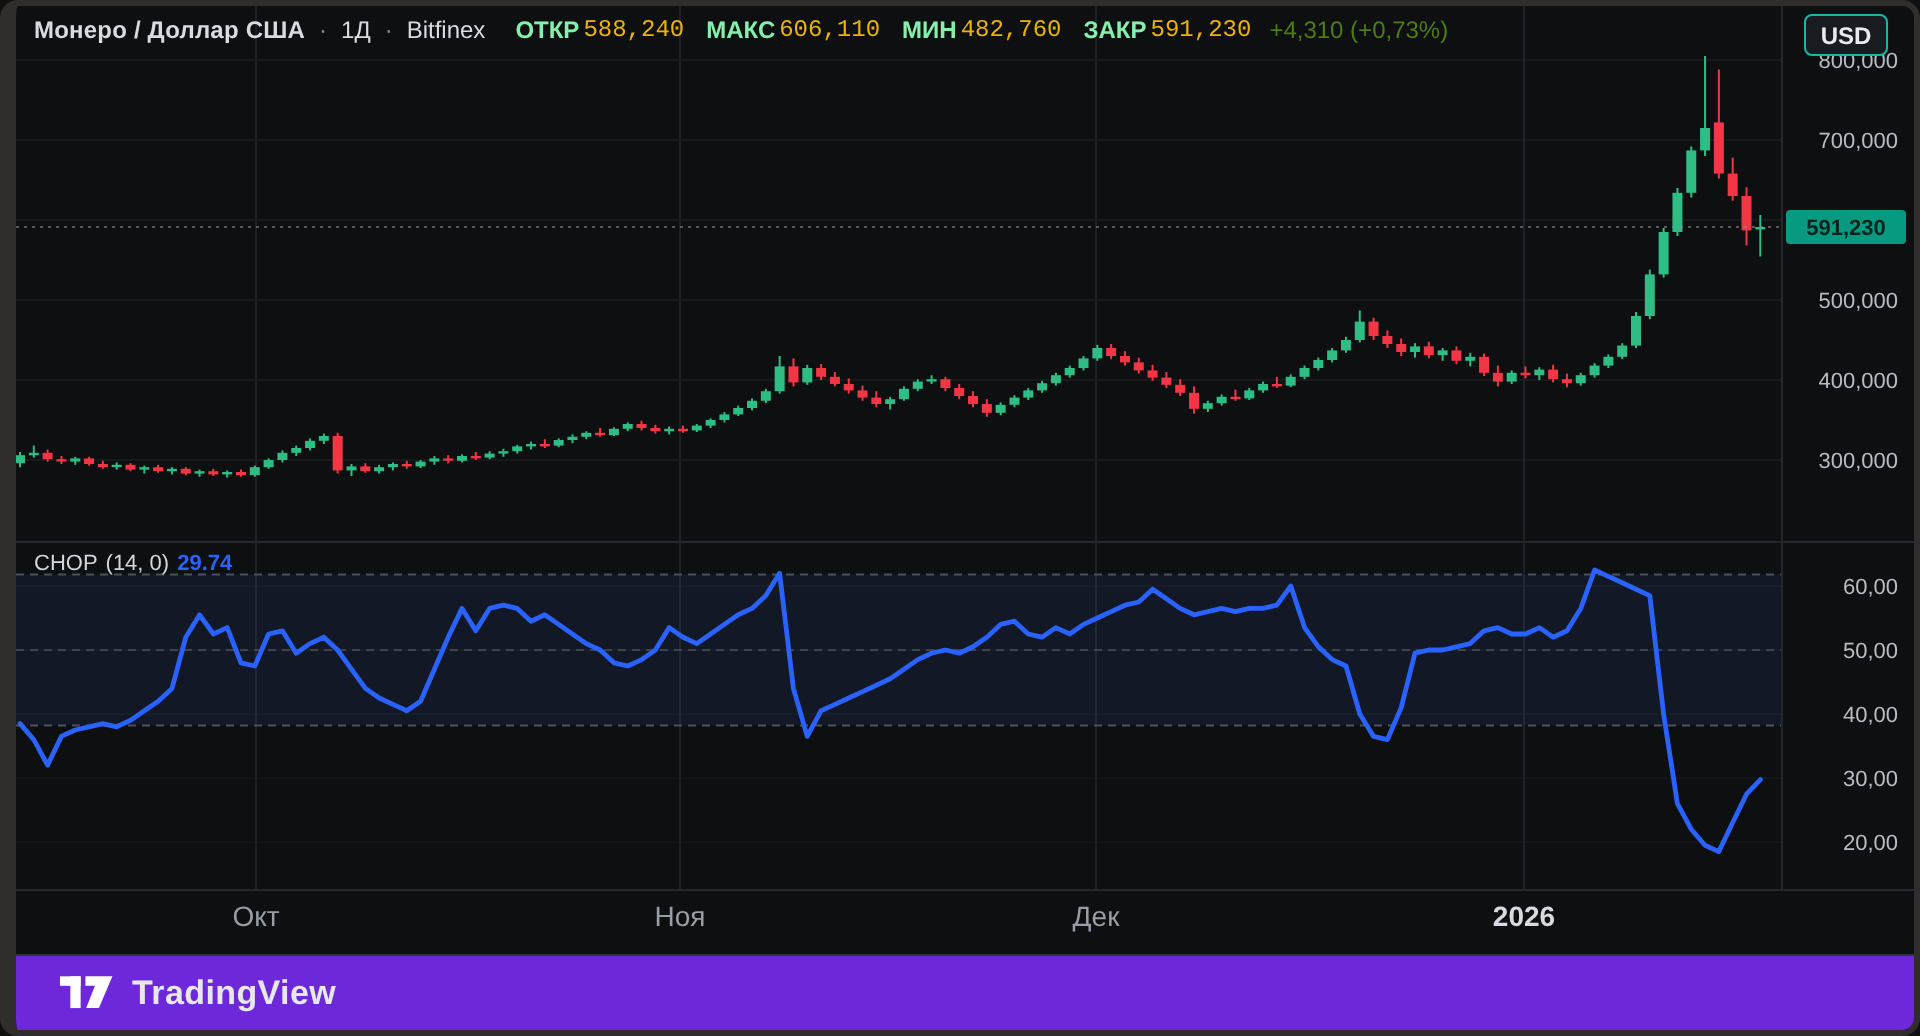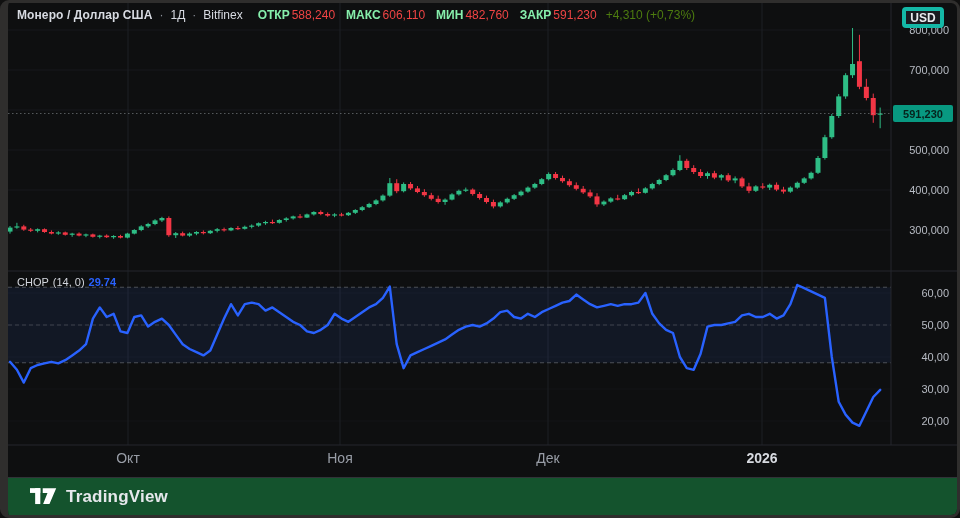--- a/index.html
+++ b/index.html
@@ -18,47 +18,47 @@
   .legend{
     position:absolute;top:5px;left:9px;z-index:5;
     display:flex;align-items:center;gap:7px;
     font-size:12px;color:#d8dbe2;white-space:nowrap;justify-content:center;
   }
   .legend .sep{color:#8a8f98;}
   .legend .sym{font-weight:700;letter-spacing:.1px;cursor:pointer;}
   .ohlc-group{display:flex;gap:11px;margin-left:8px;}
   .ohlc-item{display:flex;gap:2px;}
   .ohlc-item .lab{color:#86efac;font-weight:700;}
-  .ohlc-item .val{color:#ef4444;}
+  .ohlc-item .val{color:#eab308;font-family:Liberation Mono, monospace;}
   .chg{color:#4d7c0f;margin-left:2px;}
   .usd-btn{
     position:absolute;top:4px;right:13px;z-index:6;
     width:42px;height:21px;
-    background:#191b20;border:4px solid #14b8a6;border-radius:4px;
+    background:#191b20;border:1px solid #14b8a6;border-radius:4px;
     color:#e8eaee;font-size:12px;font-weight:700;
     font-family:"Liberation Sans",sans-serif;
     display:flex;align-items:center;justify-content:center;cursor:pointer;
     padding:0;
   }
   .chop-legend{
     position:absolute;top:273px;left:9px;z-index:5;
     font-size:11px;color:#d3d6dd;display:flex;gap:4px;cursor:pointer;
   }
   .chop-legend .chop-val{color:#2962ff;font-weight:700;}
   .time-axis{
     position:absolute;left:0;top:442px;width:883px;height:26px;z-index:4;
     cursor:ew-resize;
   }
   .time-label{
     position:absolute;top:5px;width:44px;margin-left:-22px;
     text-align:center;font-size:14px;color:#989da6;
   }
   .time-label.emph{color:#d7dae0;font-weight:700;}
   .footer{
-    height:38px;background:#14532d;border-top:1px solid #313338;
+    height:38px;background:#6d28d9;border-top:1px solid #313338;
     display:flex;align-items:center;padding-left:22px;gap:9px;
   }
   .logo{display:flex;align-items:center;gap:9px;text-decoration:none;cursor:pointer;}
   .logo-text{font-size:17px;font-weight:700;color:#e6e8ec;letter-spacing:.2px;}
 </style>
 </head>
 <body>
 
 <div class="screen">
   <div class="chart-area">

